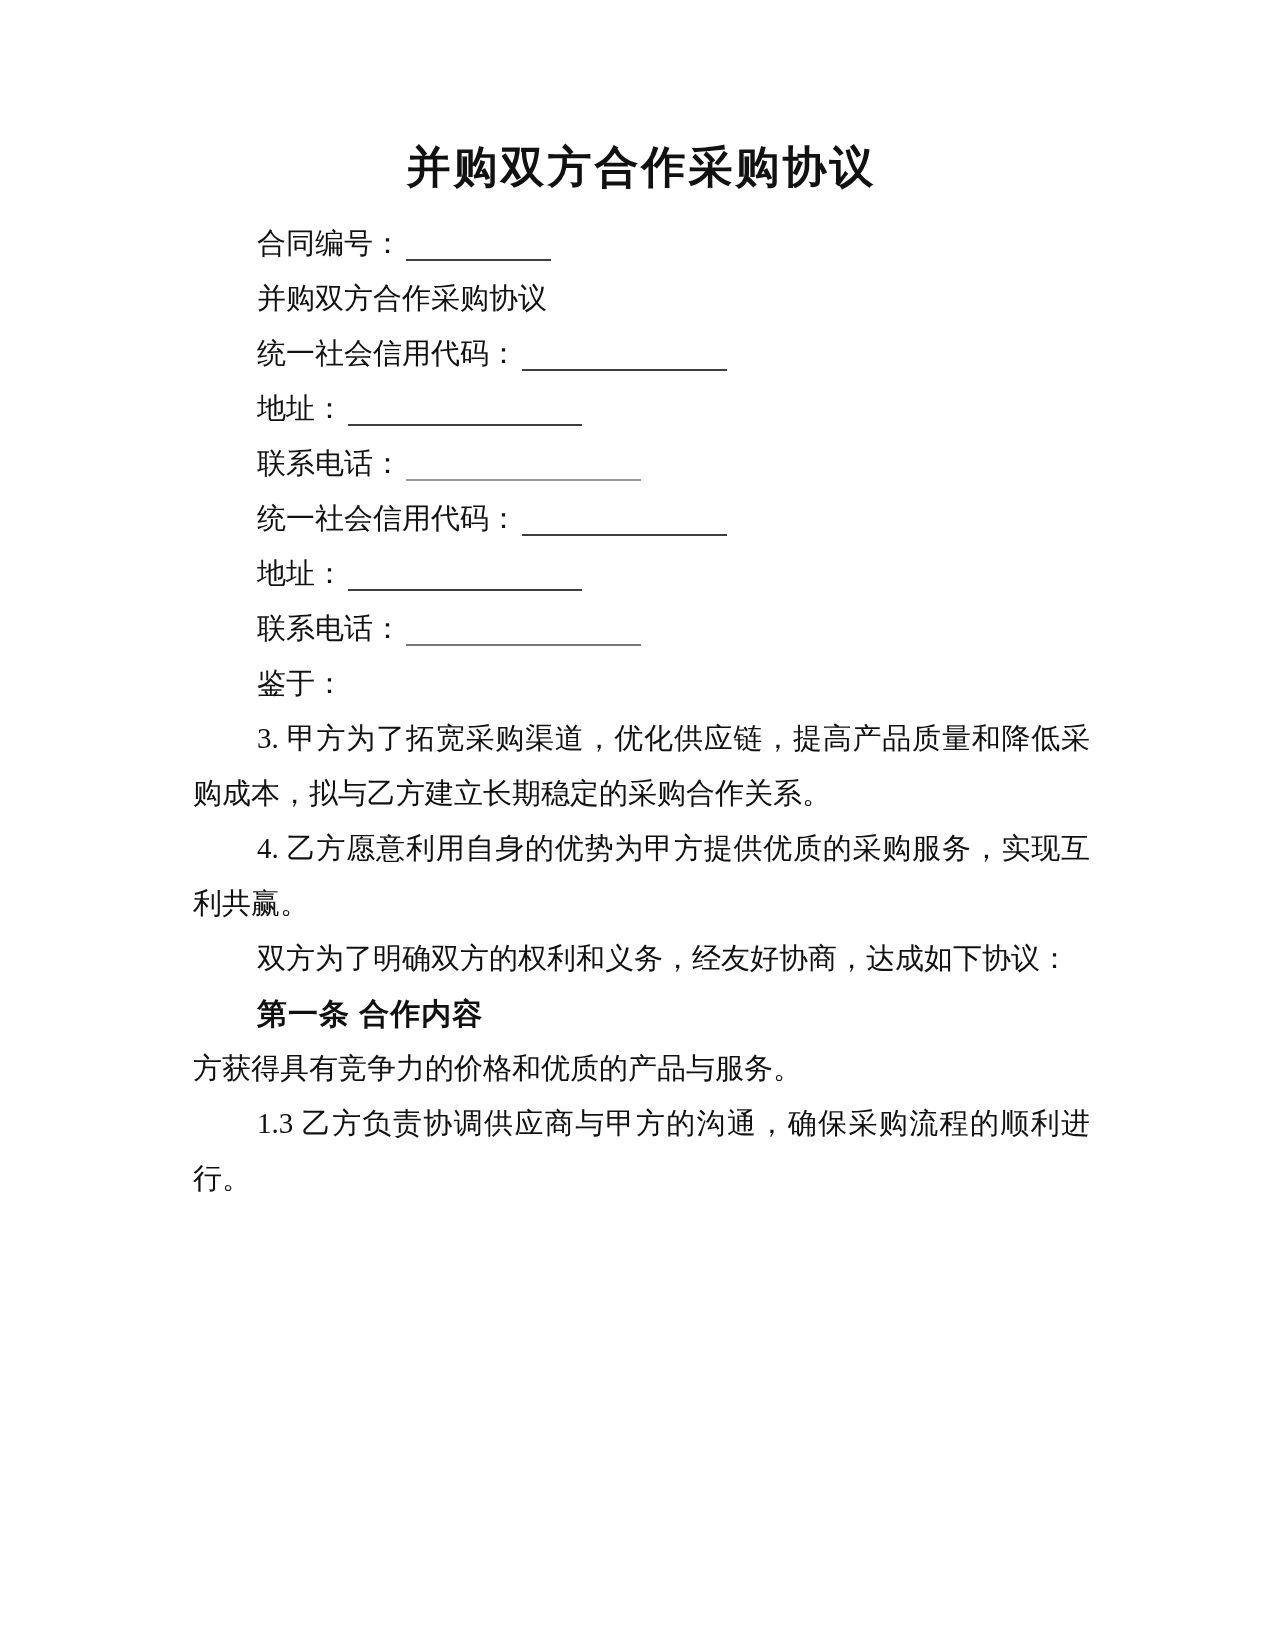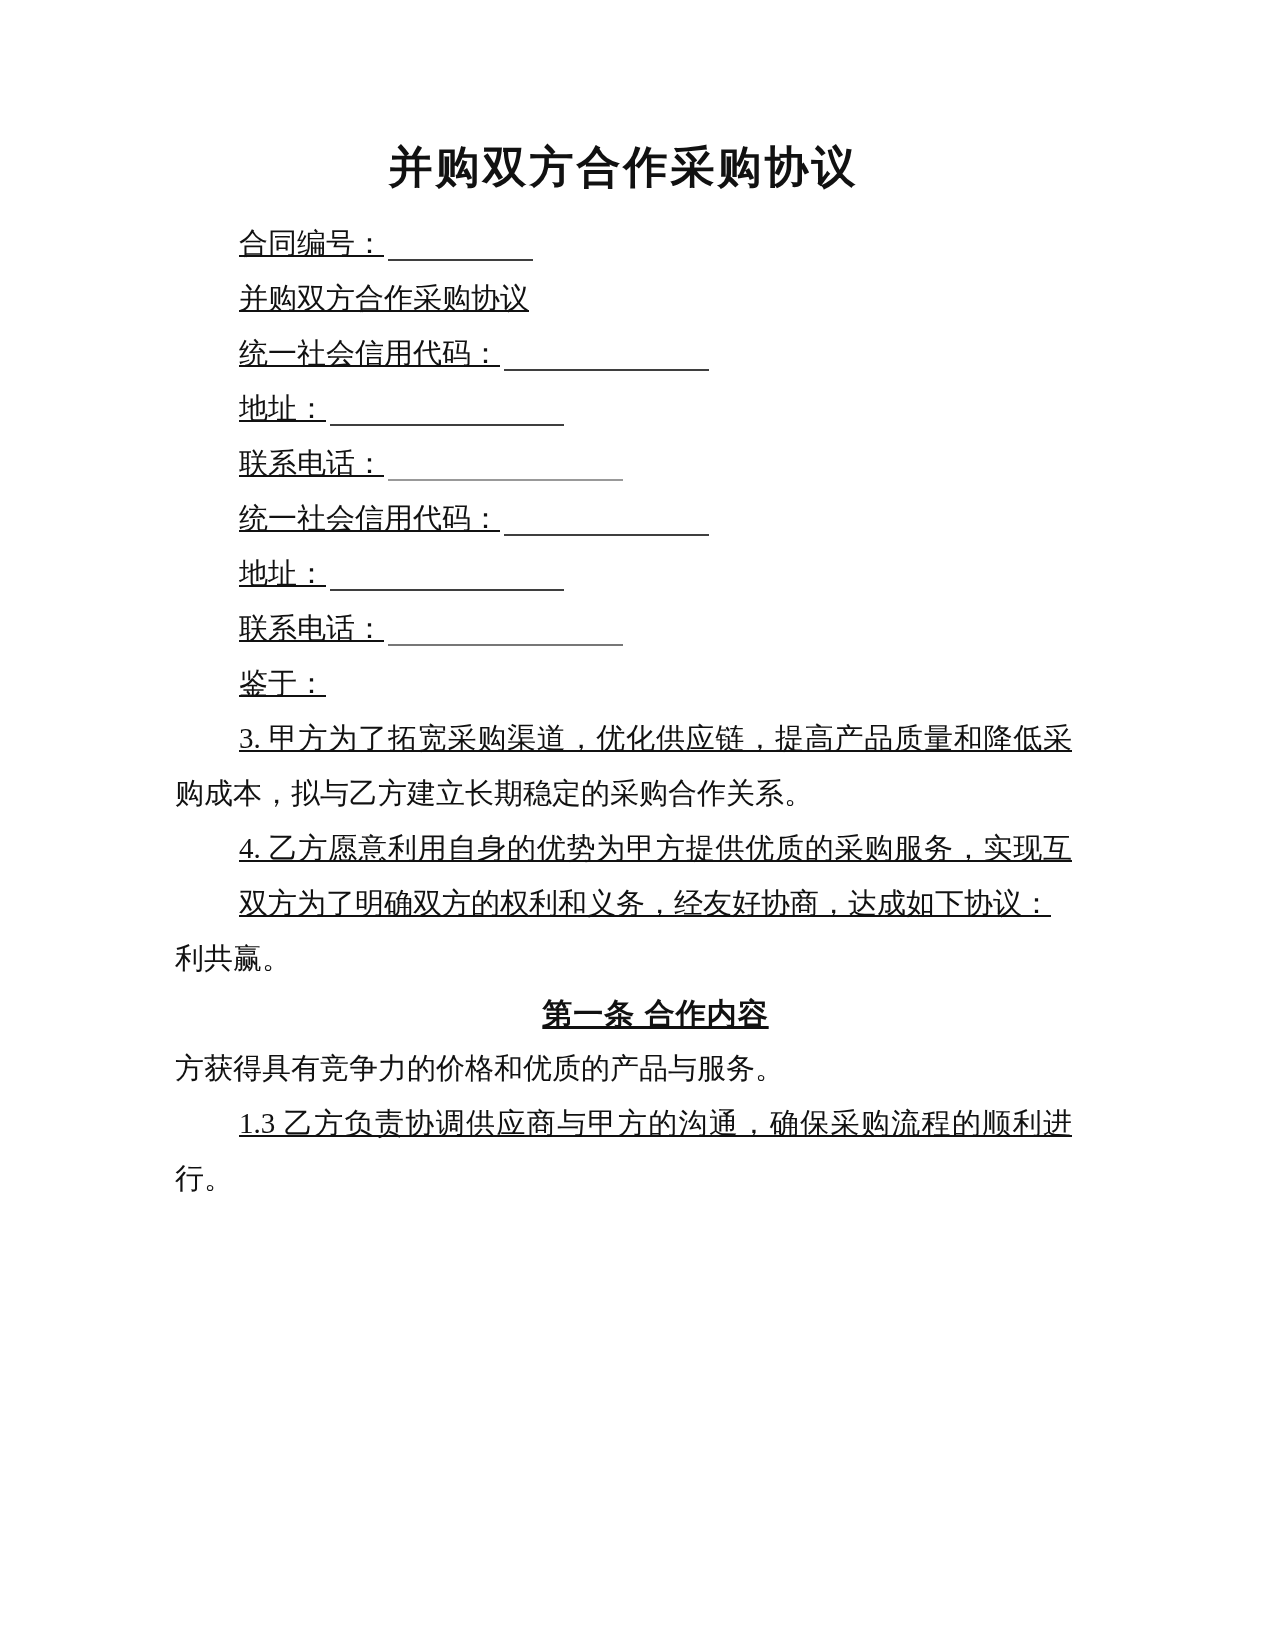--- a/index.html
+++ b/index.html
@@ -10,20 +10,21 @@
   .page{
     position:relative;
     width:1275px;
     height:1650px;
     background:var(--page-bg,#ffffff);
     color:var(--text,#111111);
     overflow:hidden;
   }
   .content{
     padding:142px 100px 0 175px;
+    margin-left:18px;
   }
   .doc-title{
     width:897px;
     text-align:center;
     font-size:44px;
     font-weight:bold;
     letter-spacing:3px;
     line-height:52px;
     margin:0 0 22px 0;
   }
@@ -32,21 +33,20 @@
   }
   .line{
     width:897px;
     height:55px;
     line-height:55px;
     white-space:nowrap;
     box-sizing:border-box;
   }
   .indent{
     padding-left:64px;
-    text-decoration:underline;
   }
   .just{
     text-align:justify;
     text-align-last:justify;
   }
   .blank{
     display:inline-block;
     height:1em;
     border-bottom:2px solid var(--underline,#3f3f3f);
     vertical-align:-8px;
@@ -57,21 +57,20 @@
   .w145{width:145px;}
   .w205{width:205px;}
   .w234{width:234px;}
   .w235{width:235px;}
   .w140{width:140px; margin-right:2px;}
   .sec-heading{
     font-family:"Liberation Sans","DejaVu Sans",sans-serif;
     font-weight:bold;
     font-size:30px;
     letter-spacing:1px;
-    text-align:center;
   }
 </style>
 </head>
 <body>
 
 <div class="page">
   <div class="content">
 
     <h1 class="doc-title">并购双方合作采购协议</h1>
 
@@ -107,23 +106,23 @@
         <span>联系电话：</span><span class="blank w235 mid"></span>
       </div>
 
       <div class="line indent">鉴于：</div>
 
 
       <div class="line indent just">3. 甲方为了拓宽采购渠道，优化供应链，提高产品质量和降低采</div>
       <div class="line">购成本，拟与乙方建立长期稳定的采购合作关系。</div>
 
       <div class="line indent just">4. 乙方愿意利用自身的优势为甲方提供优质的采购服务，实现互</div>
+      <div class="line">利共赢。</div>
+
       <div class="line indent">双方为了明确双方的权利和义务，经友好协商，达成如下协议：</div>
-
-      <div class="line">利共赢。</div>
 
       <div class="line indent sec-heading">第一条 合作内容</div>
 
 
       <div class="line">方获得具有竞争力的价格和优质的产品与服务。</div>
 
       <div class="line indent just">1.3 乙方负责协调供应商与甲方的沟通，确保采购流程的顺利进</div>
       <div class="line">行。</div>
 
     </div>

